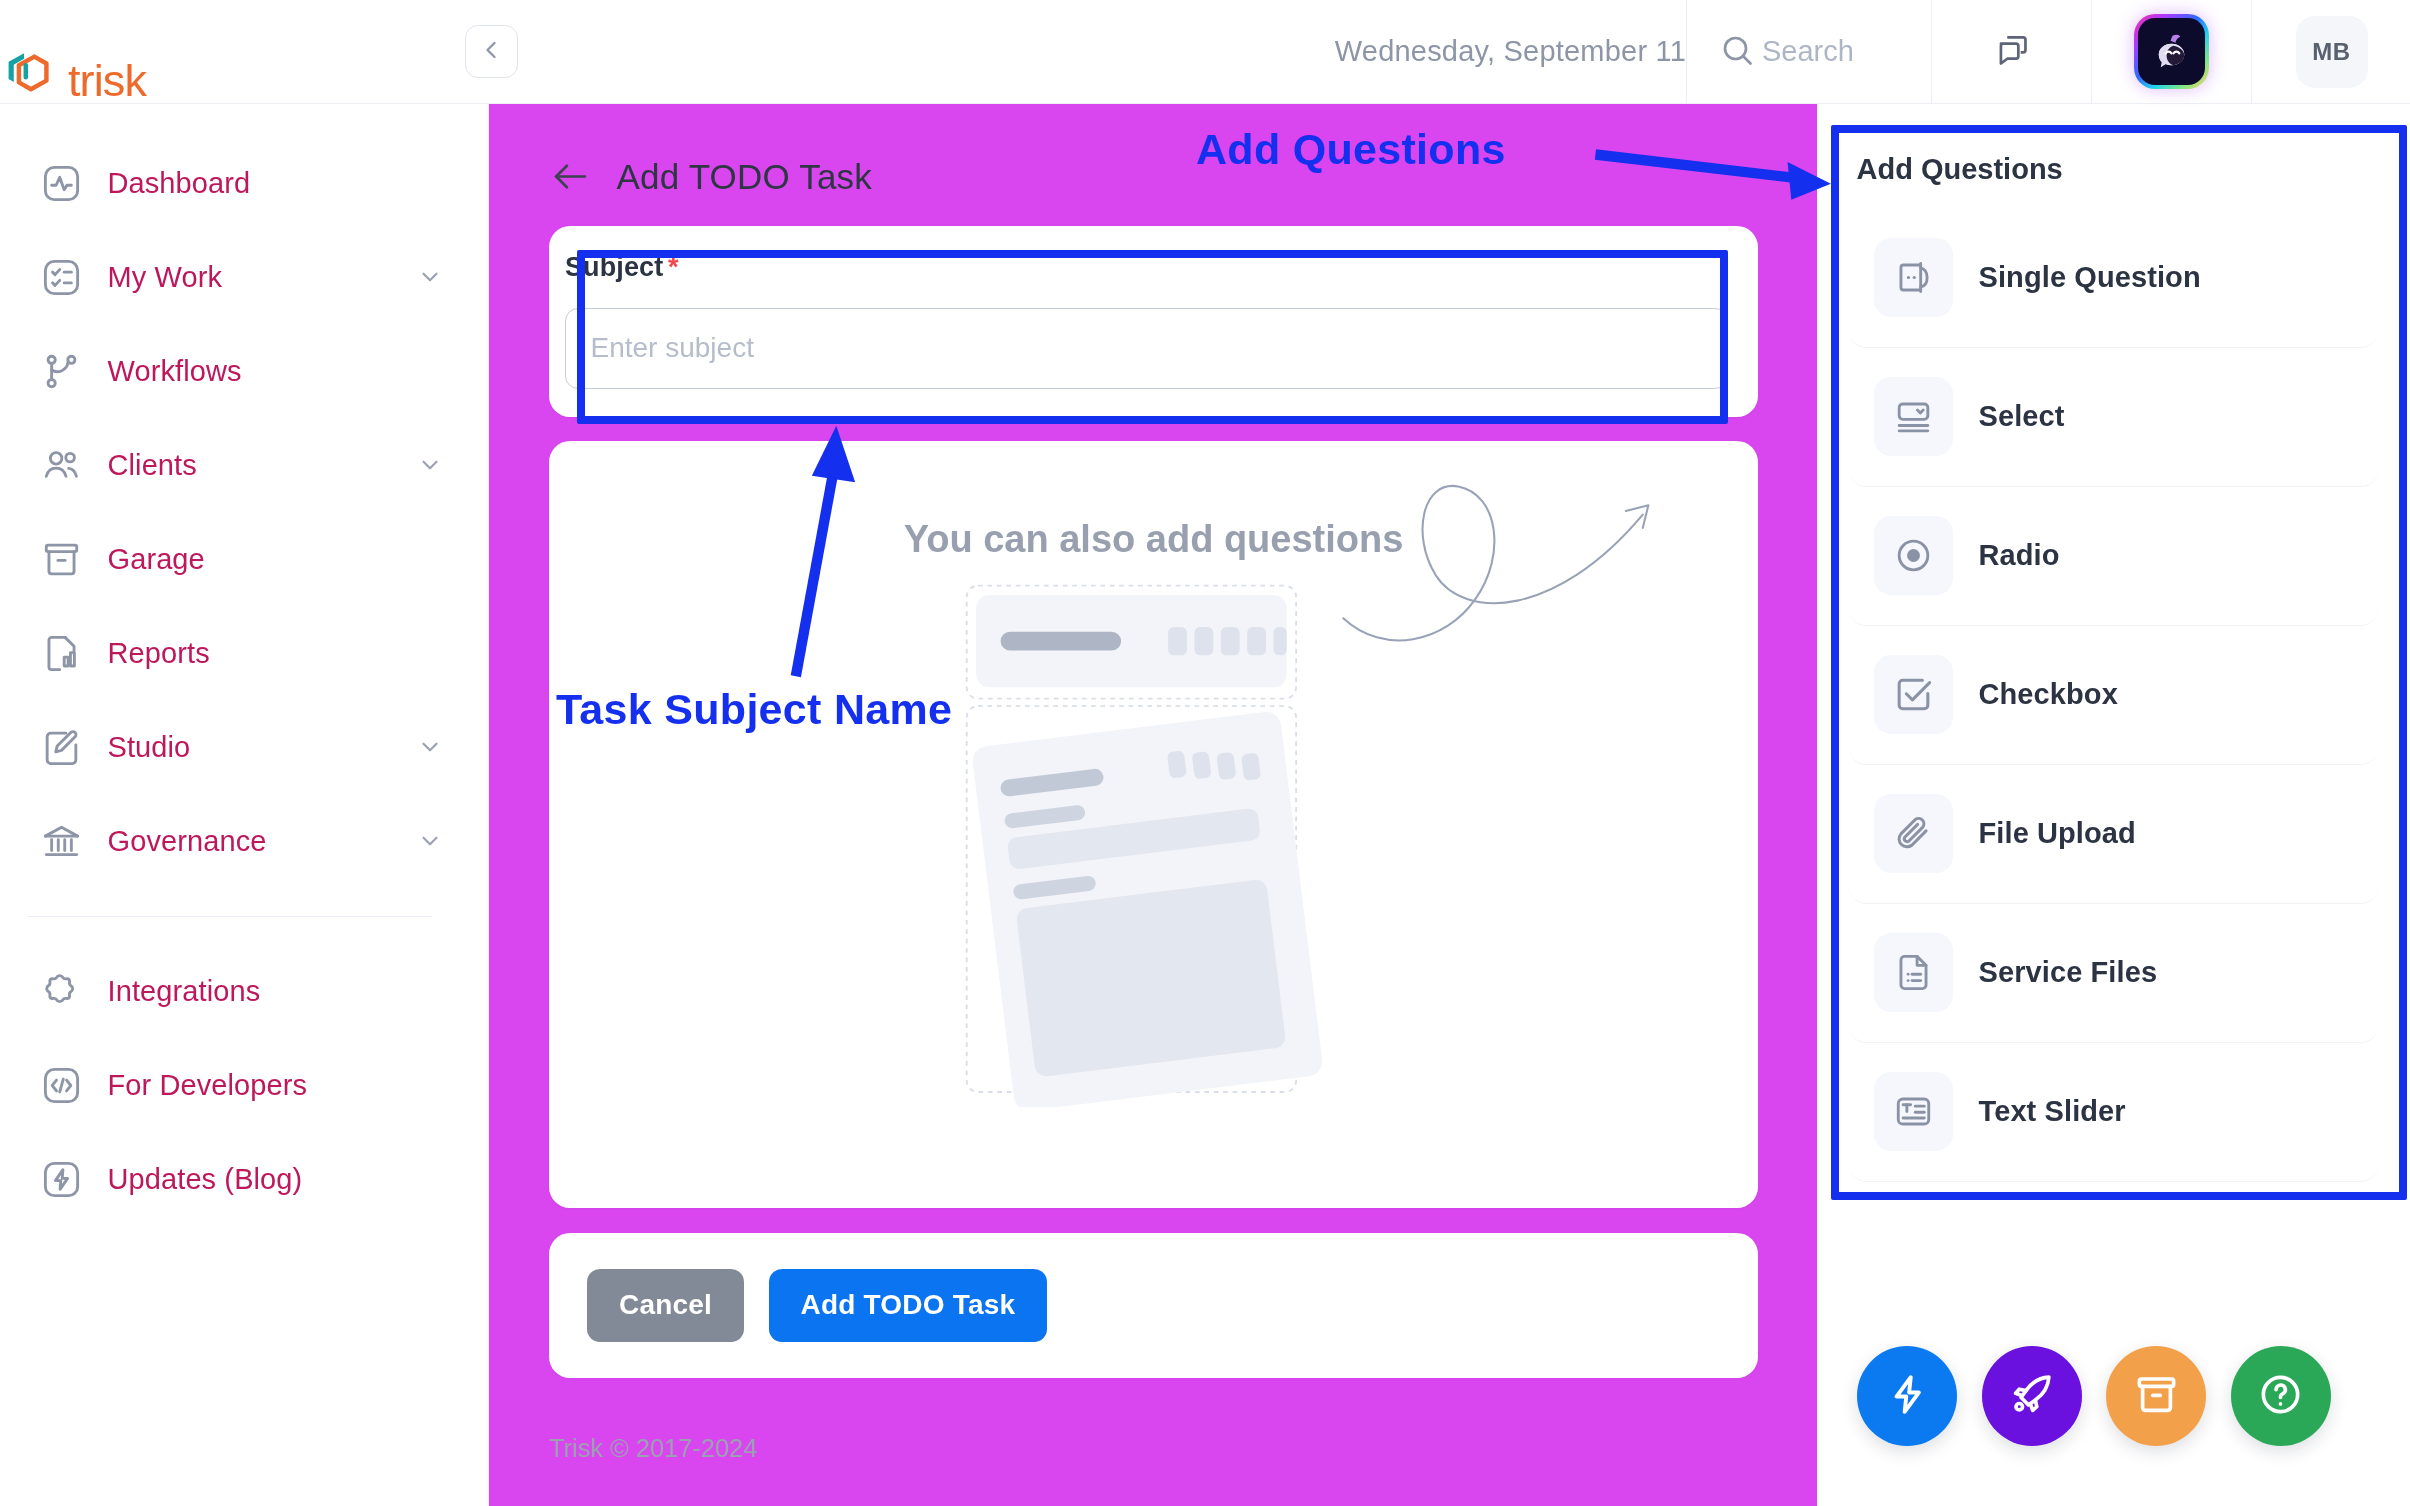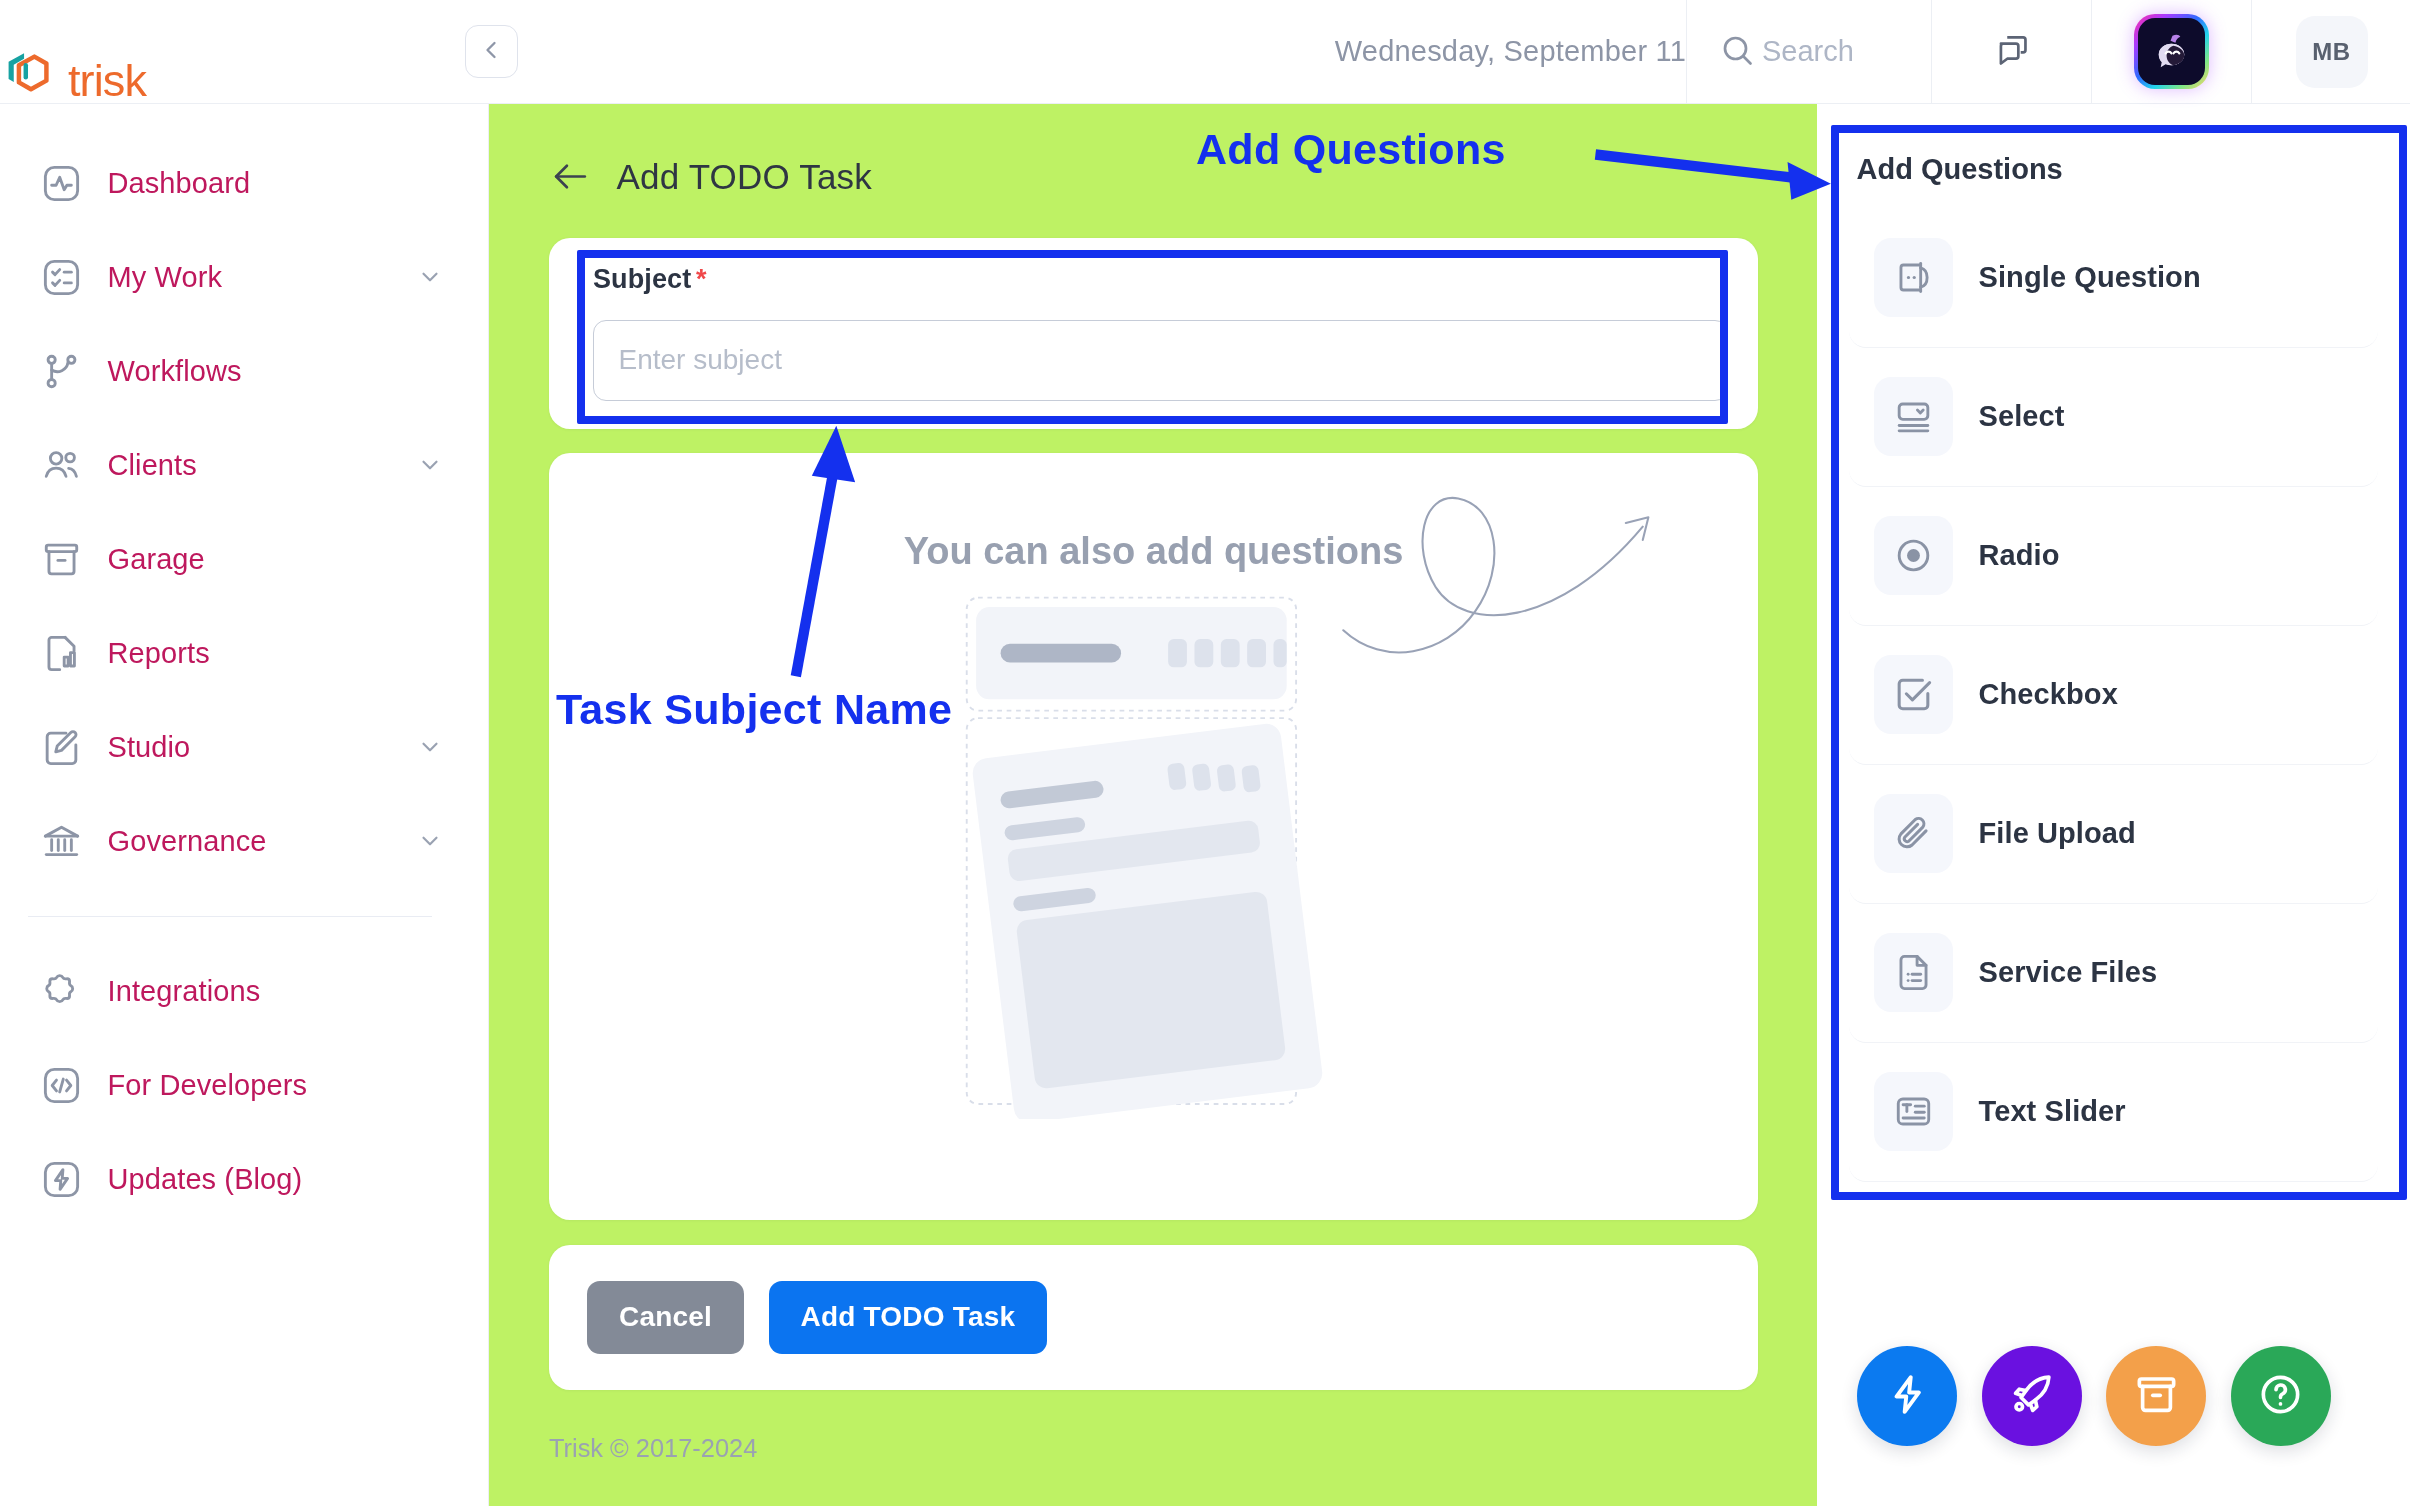--- a/index.html
+++ b/index.html
@@ -66,32 +66,32 @@
     gap: 24.5px; cursor: pointer; color: #8d95a6;
   }
   .nav-icon { width: 43px; height: 43px; flex: none; display: block; color: #8d95a6; }
   .nav-label { font-size: 29px; font-weight: 400; color: #be185d; flex: 1; letter-spacing: 0.1px; }
   .chev { width: 26px; height: 26px; color: #9aa2b2; flex: none; }
   .nav-divider { height: 0.9px; background: #e9ecf3; margin: 28px 56px 28px 28px; }
 
   
   .content {
     position: absolute; top: 104px; left: 489px; width: 1329px; height: 1403px;
-    background: #bef264; overflow: hidden;
+    background: #d946ef; overflow: hidden;
   }
   .page-head {
     display: flex; align-items: center; gap: 24.5px; padding: 51px 0 0 60px;
   }
   .back-arrow { width: 43px; height: 43px; color: #3c4350; flex: none; cursor: pointer; }
   .page-title { font-size: 35px; color: #2f3643; font-weight: 400; letter-spacing: 0.2px; }
 
   .card {
     background: #fff; border-radius: 21px; margin: 0 60px; box-shadow: 0 0.9px 2.8px rgba(24,39,75,.05);
   }
-  .card-subject { margin-top: 40px; padding: 26px 30px 28px 44px; }
+  .card-subject { margin-top: 28px; padding: 26px 30px 28px 16px; }
   .field-label { font-size: 27px; font-weight: 700; color: #2c3443; margin-bottom: 24.5px; letter-spacing: 0.1px; }
   .req { color: #f0484a; font-weight: 700; margin-left: 4.7px; }
   .text-input {
     width: 100%; height: 81px; border: 0.9px solid #c6ccd8; border-radius: 13px;
     background: #fff; padding: 0 24.5px; font-size: 28px; color: #2c3443;
     font-family: "Liberation Sans", sans-serif; outline: none;
   }
   .text-input::placeholder { color: #b6bdca; }
 
   .card-empty {

